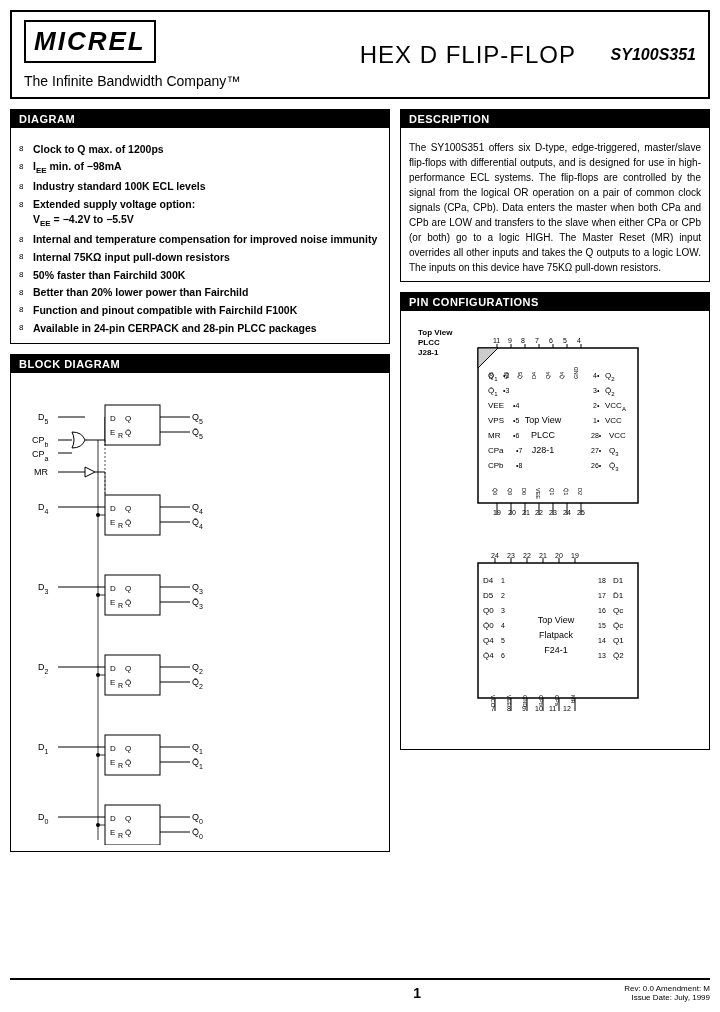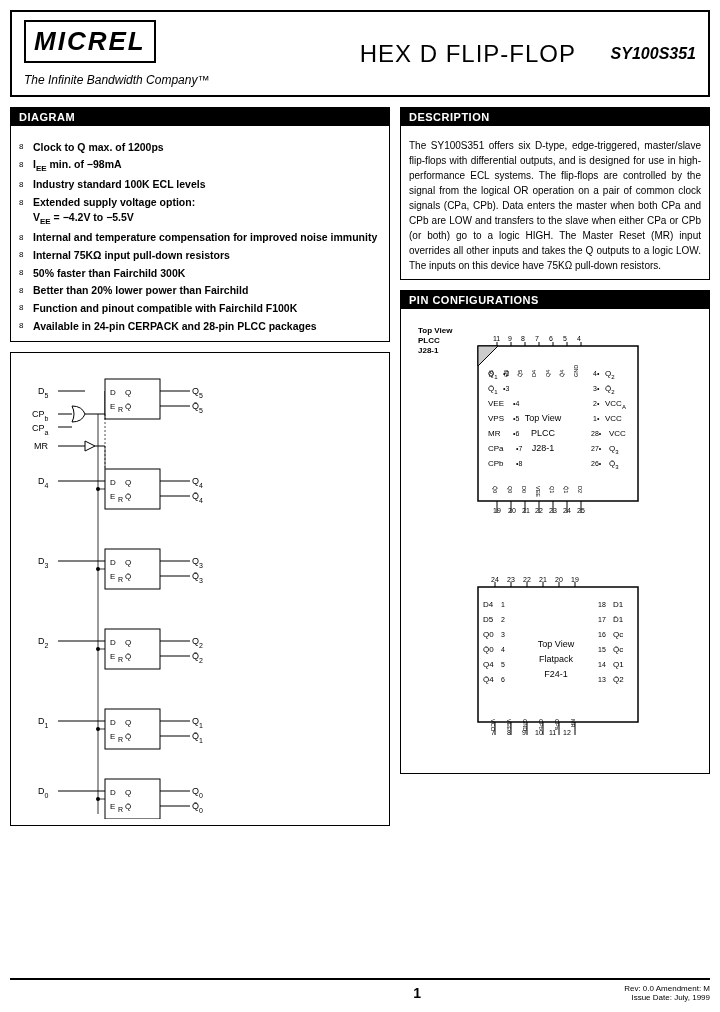--- a/index.html
+++ b/index.html
@@ -40,22 +40,21 @@
       padding: 4px 8px;
       font-size: 26px;
       font-weight: 900;
       letter-spacing: 2px;
       font-style: italic;
       color: #000;
       margin-bottom: 10px;
       background: #fff;
     }
     .logo-tagline {
-      font-size: 12px;
-      font-style: italic;
+      font-size: 14px;
       color: #000;
     }
     .header-title {
       flex: 1;
       text-align: right;
       font-size: 24px;
       font-weight: normal;
       letter-spacing: 1px;
     }
     .header-part {
@@ -136,21 +135,21 @@
       text-align: justify;
     }
 
     
     .pin-config-area {
       padding: 6px;
       min-height: 220px;
       display: flex;
       flex-direction: column;
       align-items: center;
-      gap: 26px;
+      gap: 0;
     }
 
     
     .block-diagram-area {
       padding: 6px;
       min-height: 450px;
       display: flex;
       align-items: center;
       justify-content: center;
     }
@@ -216,20 +215,21 @@
             <li><strong>Internal 75KΩ input pull-down resistors</strong></li>
             <li><strong>50% faster than Fairchild 300K</strong></li>
             <li><strong>Better than 20% lower power than Fairchild</strong></li>
             <li><strong>Function and pinout compatible with Fairchild F100K</strong></li>
             <li><strong>Available in 24-pin CERPACK and 28-pin PLCC packages</strong></li>
           </ul>
         </div>
       </div>
 
       <div class="section-box">
+        <div class="section-header">BLOCK DIAGRAM</div>
         <div class="block-diagram-area">
 
           <svg width="340" height="460">
 
             <text x="8" y="35" font-size="9" font-family="Arial">D<tspan baseline-shift="sub" font-size="7">5</tspan></text>
             <line x1="28" y1="32" x2="55" y2="32" stroke="black" stroke-width="1"></line>
 
             <text x="2" y="58" font-size="9" font-family="Arial">CP<tspan baseline-shift="sub" font-size="7">b</tspan></text>
             <line x1="28" y1="55" x2="42" y2="55" stroke="black" stroke-width="1"></line>
 

